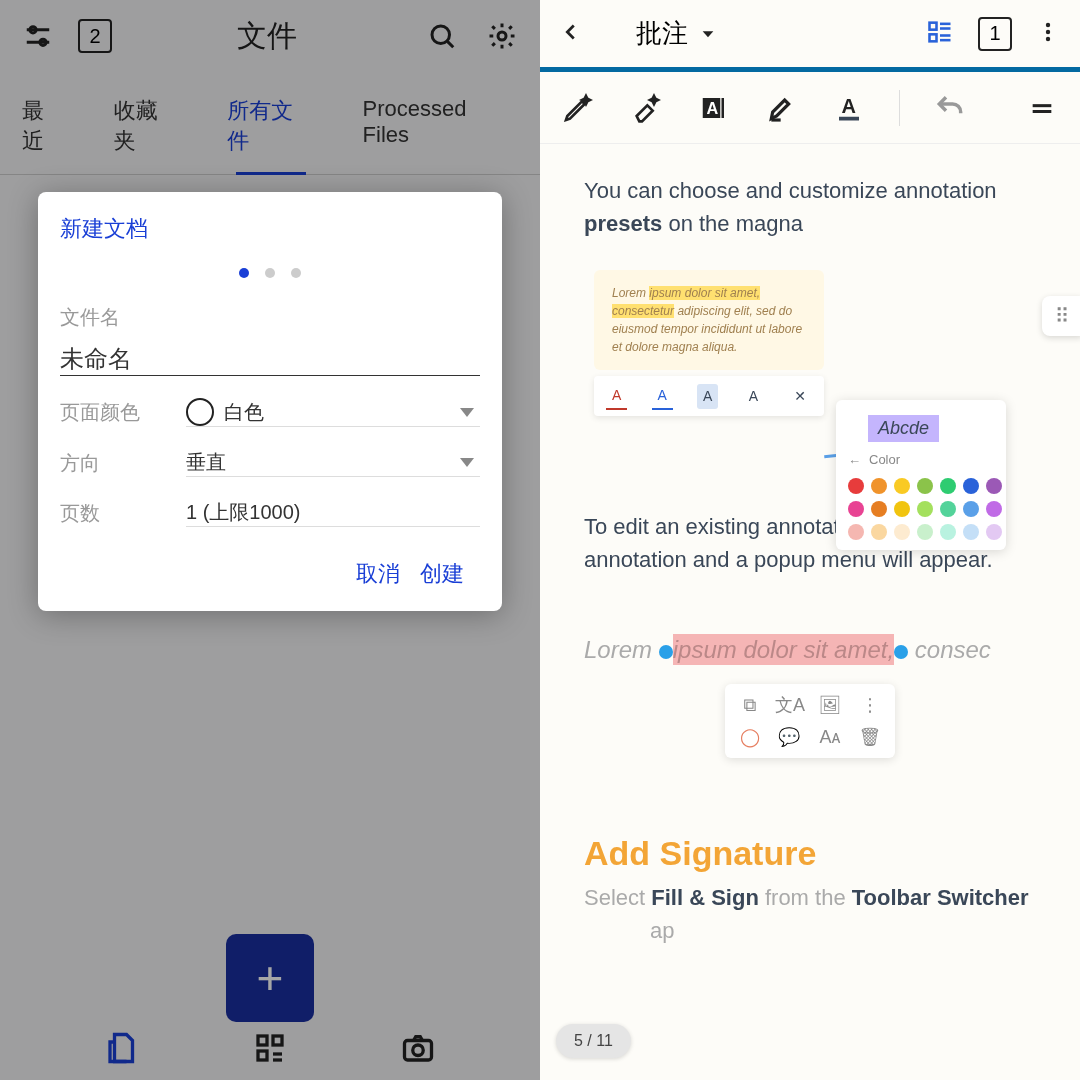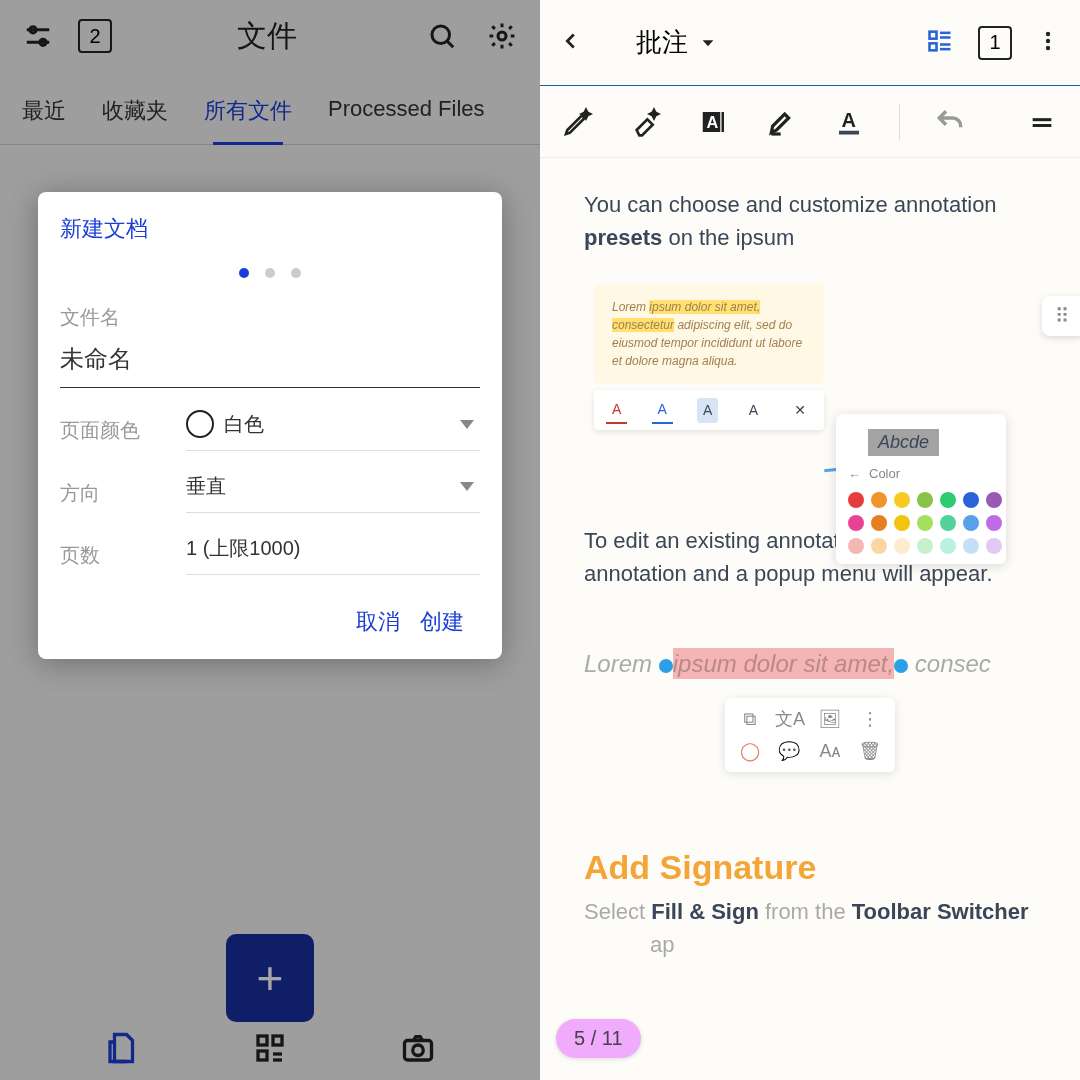--- a/index.html
+++ b/index.html
@@ -5,81 +5,81 @@
 * { box-sizing: border-box; margin: 0; padding: 0; font-family: -apple-system, "Helvetica Neue", Arial, sans-serif; }
 body { width: 1080px; height: 1080px; display: flex; overflow: hidden; }
 .panel { width: 540px; height: 1080px; position: relative; }
 .left { background: #f3f3f5; }
 .left .shade { position: absolute; inset: 0; background: rgba(0,0,0,0.35); z-index: 5; }
 .left-top { height: 72px; display: flex; align-items: center; padding: 0 18px; justify-content: space-between; }
 .left-top .icon, .top-icons .icon { width: 40px; height: 40px; display: flex; align-items: center; justify-content: center; }
 .top-icons { display: flex; gap: 20px; align-items: center; }
 .title-area { font-size: 30px; font-weight: 500; color: #222; }
 .square-badge { width: 34px; height: 34px; border: 2.5px solid #222; border-radius: 4px; display: flex; align-items: center; justify-content: center; font-size: 20px; font-weight: 500; }
-.tabs { display: flex; gap: 36px; padding: 24px 22px 0; font-size: 22px; color: #333; border-bottom: 1px solid #ccc; }
+.tabs { display: flex; gap: 48px; padding: 24px 22px 0; font-size: 22px; color: #333; border-bottom: 1px solid #ccc; }
 .tab { padding-bottom: 18px; cursor: pointer; position: relative; }
 .tab.active { color: #1a3fd6; }
 .tab.active::after { content:""; position:absolute; left: 10%; right: 10%; bottom: -1px; height: 3px; background: #1a3fd6; }
 .modal { position: absolute; top: 192px; left: 38px; width: 464px; background: #fff; border-radius: 8px; z-index: 10; padding: 22px 18px 18px; box-shadow: 0 4px 30px rgba(0,0,0,0.3); }
 .modal-title { color: #1a3fd6; font-size: 22px; margin-bottom: 20px; padding-left: 4px;}
 .templates { display: flex; gap: 24px; justify-content: flex-start; padding: 0 4px; }
 .tmpl { display: flex; flex-direction: column; align-items: center; gap: 10px; cursor: pointer; }
 .tmpl-box { width: 116px; height: 148px; border: 2px solid #bbb; background: #fff; position: relative; }
 .tmpl.selected .tmpl-box { border: 3px solid #1a3fd6; }
 .tmpl-label { color: #888; font-size: 20px; }
 .hlines::before { content:""; position:absolute; inset:0; background: repeating-linear-gradient(to bottom, transparent 0 22px, #888 22px 24px); }
 .gridlines::before { content:""; position:absolute; inset:0; background: repeating-linear-gradient(to bottom, transparent 0 70px, #888 70px 72px), repeating-linear-gradient(to right, transparent 0 20px, #888 20px 22px, transparent 22px 90px, #888 90px 92px); }
 .dots { display:flex; justify-content:center; gap:16px; margin:24px 0 26px; }
 .dot { width:10px; height:10px; border-radius:50%; background:#ccc; }
 .dot.active { background:#1a3fd6; }
 .form-row { display:flex; align-items:center; margin-bottom: 22px; padding: 0 4px;}
 .form-label { width: 126px; color:#999; font-size:20px; }
-.form-value-wrap { flex:1; display:flex; align-items:center; justify-content:space-between; border-bottom:1px solid #ddd; padding-bottom:12px; font-size:20px; color:#333; }
+.form-value-wrap { flex:1; display:flex; align-items:center; justify-content:space-between; border-bottom:1px solid #ddd; padding-bottom:0; font-size:20px; color:#333; }
 .form-row.filename .form-value-wrap { font-size: 24px; border-bottom: 1px solid #333; }
 .form-row.filename { flex-direction: column; align-items: stretch; gap: 12px;}
 .form-row.filename .form-label { width: auto; }
 .chev-down { width: 0; height: 0; border-left: 7px solid transparent; border-right: 7px solid transparent; border-top: 9px solid #888; margin-right: 6px; }
 .color-swatch { width:28px; height:28px; border:2.5px solid #222; border-radius:50%; margin-right:10px; background:#fff; }
 .actions { display:flex; justify-content:flex-end; gap:20px; padding:10px 20px 4px; }
 .actions button { background:none; border:none; color:#1a3fd6; font-size:22px; cursor:pointer; }
 .fab { position:absolute; left:50%; transform:translateX(-50%); bottom:58px; width:88px; height:88px; background:#1a2fa0; border-radius:10px; color:#fff; font-size:46px; display:flex; align-items:center; justify-content:center; z-index:2; }
 .bottom-icons { position:absolute; bottom:10px; left:0; right:0; display:flex; justify-content:space-around; padding:0 48px; z-index:2;}
 .bottom-icons svg { width:36px; height:36px; }
 
 .right { background: #fdfcf8; }
-.right-top { height: 86px; display:flex; align-items:center; padding:0 20px; gap:20px; justify-content:space-between; border-bottom:1px solid #0369a1;}
+.right-top { height: 72px; display:flex; align-items:center; padding:0 20px; gap:20px; justify-content:space-between; border-bottom:5px solid #0369a1;}
 .right-top-left, .right-top-right { display:flex; align-items:center; gap:24px; }
 .annot-dd { font-size:26px; display:flex; align-items:center; gap:12px; margin-left:30px;}
 .toolbar { height:72px; display:flex; align-items:center; padding:0 16px; gap:24px; border-bottom:1px solid #eee;}
 .toolbar .tool { width:44px; height:44px; display:flex; align-items:center; justify-content:center; cursor:pointer; }
 .toolbar .sep { width:1px; height:36px; background:#ddd; margin:0 4px; }
 .doc-content { padding: 30px 44px; color:#3a4758; font-size:22px; line-height:1.5; position:relative; }
 .doc-content strong { font-weight:700; }
 .note-card { background:#fff8e5; border-radius:6px; padding:14px 18px; width:230px; font-size:12px; font-style:italic; color:#a08050; margin-top:30px; margin-left:10px;}
 .note-card .hl { background:#ffe070; }
 .format-bar { background:#fff; border-radius:4px; width:230px; height:40px; margin-left:10px; margin-top:6px; display:flex; align-items:center; justify-content:space-around; font-size:14px; box-shadow:0 2px 6px rgba(0,0,0,0.1);}
 .format-bar span { padding:2px 6px; }
 .format-bar .sel { background:#d8e4f5; border-radius:3px;}
 .format-bar .red { color:#c0392b; border-bottom:2px solid #c0392b;}
 .format-bar .blue { color:#2962d9; border-bottom:2px solid #2962d9;}
 .color-panel { position:absolute; right:30px; top:130px; width:170px; background:#fff; border-radius:6px; box-shadow:0 2px 12px rgba(0,0,0,0.15); padding:10px 12px; }
-.color-panel .prev { background:#a3a3a3; padding:0 10px; font-style:italic; font-size:18px; display:inline-block; margin-bottom:8px; margin-left:20px;}
+.color-panel .prev { background:#c4b5fd; padding:0 10px; font-style:italic; font-size:18px; display:inline-block; margin-bottom:8px; margin-left:20px;}
 .color-panel .back { font-size:13px; color:#888; display:flex; gap:8px; align-items:center; margin-bottom:8px;}
 .color-grid { display:grid; grid-template-columns:repeat(7,16px); gap:7px; }
 .color-grid div { width:16px; height:16px; border-radius:50%; }
 .arrow-img { position:absolute; left:240px; top:180px; width:100px; height:3px; background:#5aa0e8; transform:rotate(-6deg);}
 .arrow-img::after { content:""; position:absolute; right:-8px; top:-6px; border-left:12px solid #5aa0e8; border-top:8px solid transparent; border-bottom:8px solid transparent;}
 .highlight-sample { margin:56px 0 16px; font-size:24px; font-style:italic; color:#aaa; }
 .highlight-sample .hl2 { background:#f5b5b5; color:#b88; padding:2px 0;}
 .context-menu { background:#fff; border-radius:6px; box-shadow:0 2px 10px rgba(0,0,0,0.12); width:170px; margin:0 auto; padding:8px; display:grid; grid-template-columns:repeat(4,1fr); gap:6px; }
 .context-menu div { display:flex; align-items:center; justify-content:center; font-size:18px; color:#888; height:26px;}
 .sig-heading { color:#f3a536; font-size:34px; font-weight:700; margin-top:70px; }
 .sig-text { font-size:22px; color:#aaa; margin-top:2px;}
 .sig-text strong { color:#3a4758; }
-.page-pill { position:absolute; left:16px; bottom:22px; background:#f0abfc; border-radius:22px; padding:8px 18px; font-size:20px; color:#444; box-shadow:0 1px 4px rgba(0,0,0,0.15);}
+.page-pill { position:absolute; left:16px; bottom:22px; background:#e5e5e5; border-radius:22px; padding:8px 18px; font-size:16px; color:#444; box-shadow:0 1px 4px rgba(0,0,0,0.15);}
 .handle-dot { display:inline-block; width:14px; height:14px; background:#2aa0e8; border-radius:50%; vertical-align:middle;}
 .floating-tab { position:absolute; right:-2px; top:296px; width:40px; height:40px; background:#fff; border-radius:8px 0 0 8px; display:flex; align-items:center; justify-content:center; box-shadow:0 2px 6px rgba(0,0,0,0.15); font-size:20px; color:#888;}
 </style>
 </head>
 <body>
 
 <div class="panel left">
   <div class="left-top">
     <div class="top-icons">
       <div class="icon">
@@ -253,21 +253,21 @@
     <div class="tool">
         <svg width="28" height="28" viewBox="0 0 24 24" stroke="#222" stroke-width="2.6">
           <line x1="4" y1="10" x2="20" y2="10"></line>
           <line x1="4" y1="15" x2="20" y2="15"></line>
         </svg>
       </div>
   </div>
 
   <div class="doc-content">
     <p>
-      <span>You can choose and customize annotation </span><strong>presets</strong><span> on the ipsum</span>
+      <span>You can choose and customize annotation </span><strong>presets</strong><span> on the magna</span>
     </p>
 
     <div style="position:relative; height:210px;">
       <div class="note-card">
         <span>Lorem </span><span class="hl">ipsum dolor sit amet, consectetur</span><span> adipiscing elit, sed do eiusmod tempor incididunt ut labore et dolore magna aliqua.</span>
       </div>
       <div class="format-bar">
         <span class="red">A</span>
         <span class="blue">A</span>
         <span class="sel">A</span>

